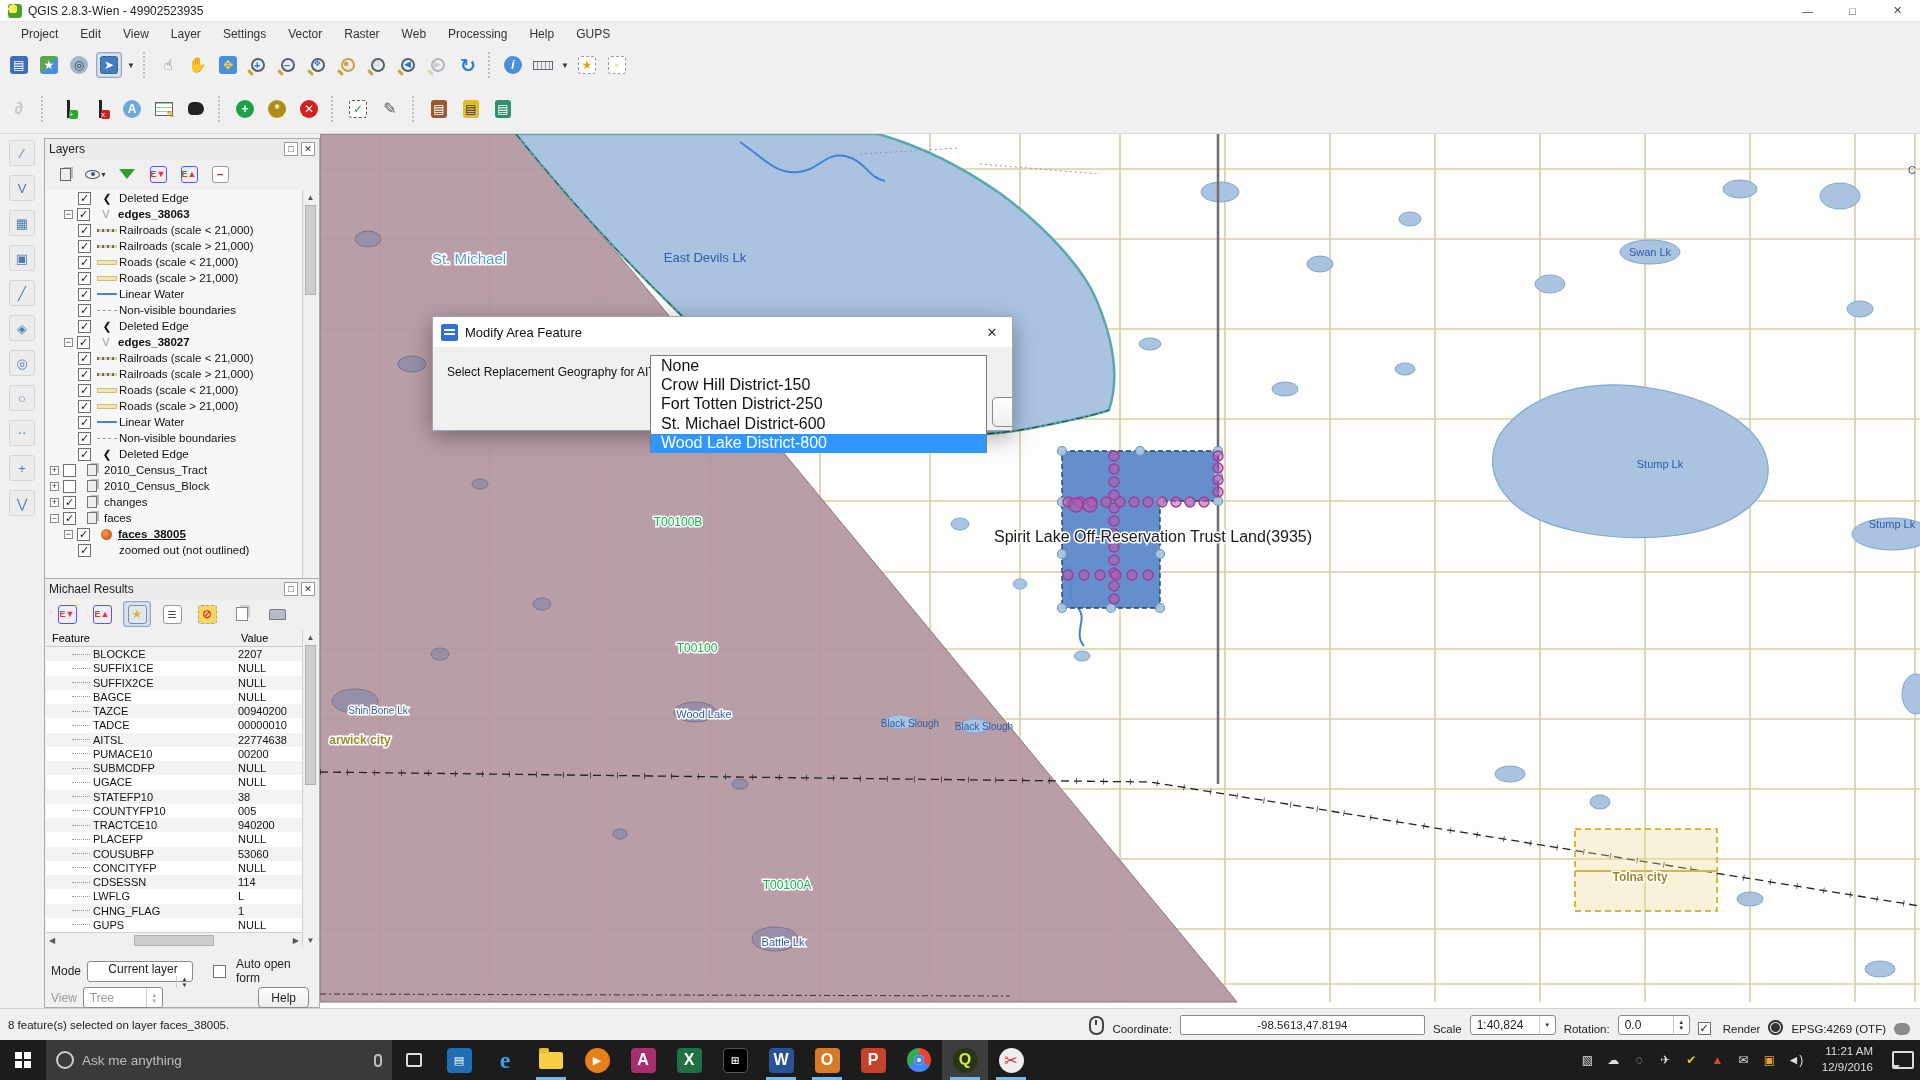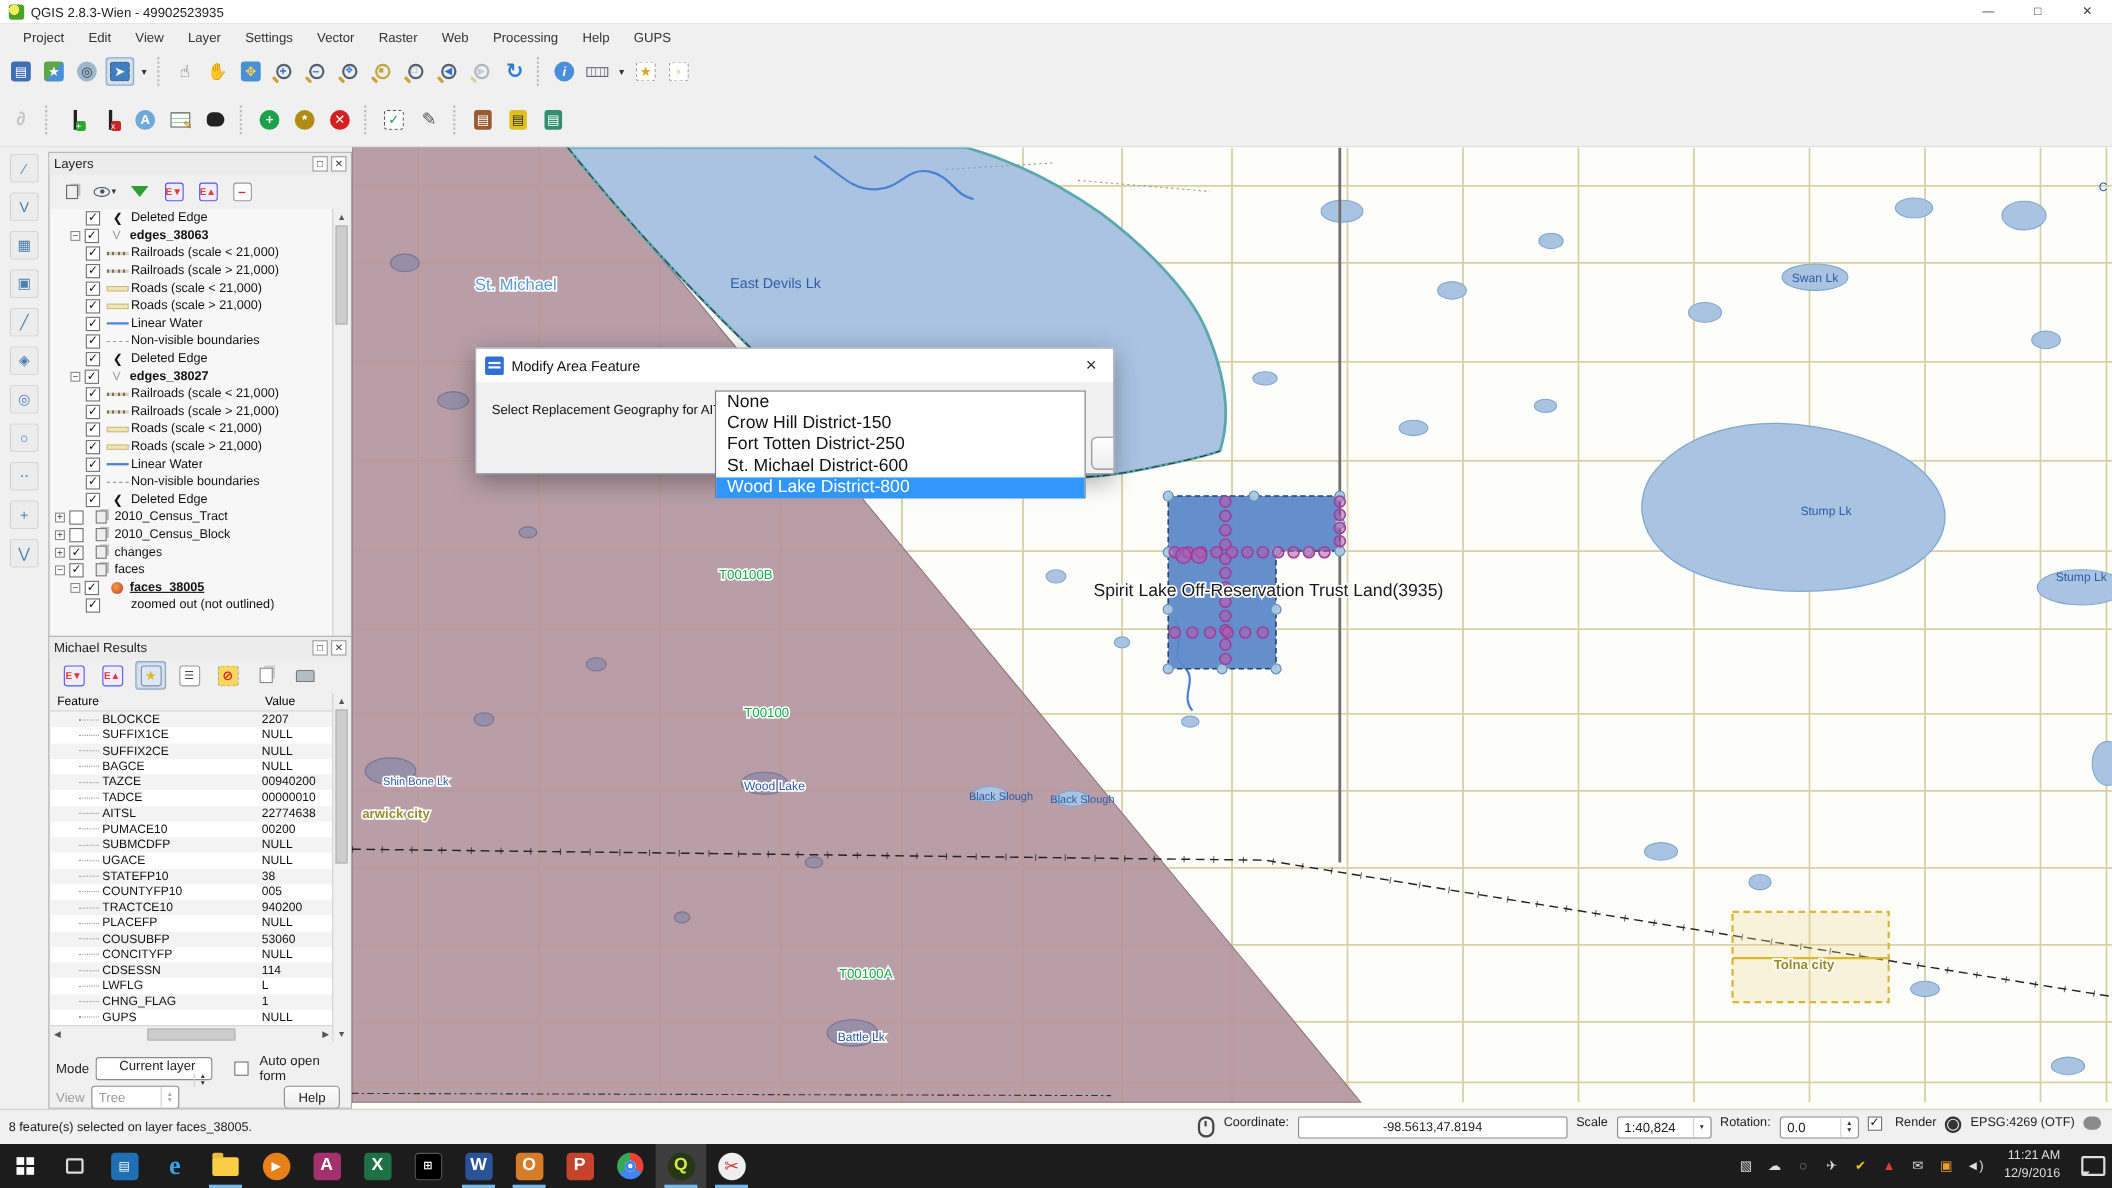--- a/index.html
+++ b/index.html
@@ -913,21 +913,21 @@
 <div class="ddl" id="ddl">
     <div class="opt">None</div>
     <div class="opt">Crow Hill District-150</div>
     <div class="opt">Fort Totten District-250</div>
     <div class="opt">St. Michael District-600</div>
     <div class="opt sel">Wood Lake District-800</div>
   </div>
 
 <div class="status">
   <span class="msg">8 feature(s) selected on layer faces_38005.</span>
-  <div style="margin-left:auto; display:flex; align-items:flex-start; gap:8px; padding-right:10px;">
+  <div style="margin-left:auto; display:flex; align-items:flex-end; gap:8px; padding-right:10px;">
     <div class="mouseico"></div>
     <span>Coordinate:</span>
     <div class="sfield" style="width:245px;">
       <span>-98.5613,47.8194</span>
     </div>
     <span>Scale</span>
     <div class="combo" style="width:86px; height:20px;">
       <span>1:40,824</span>
         <span class="sp">▼</span>
     </div>
@@ -945,20 +945,25 @@
 </div>
 
 <div class="taskbar">
   <div class="start">
     <div class="winlogo">
         <i></i>
         <i></i>
         <i></i>
         <i></i>
       </div>
+  </div>
+  <div class="search">
+    <div class="ring"></div>
+    <span>Ask me anything</span>
+    <div class="mic"></div>
   </div>
   <div class="tview">
       <i></i>
     </div>
   <div class="tapps" id="tapps">
       <div class="tapp">
         <span class="ticon" style="background:#1f6fb5;font-size:11px;">▤</span>
       </div>
       <div class="tapp">
         <span style="color:#35a3e8;font-size:24px;font-weight:bold;font-family:'Liberation Serif',serif;">e</span>

